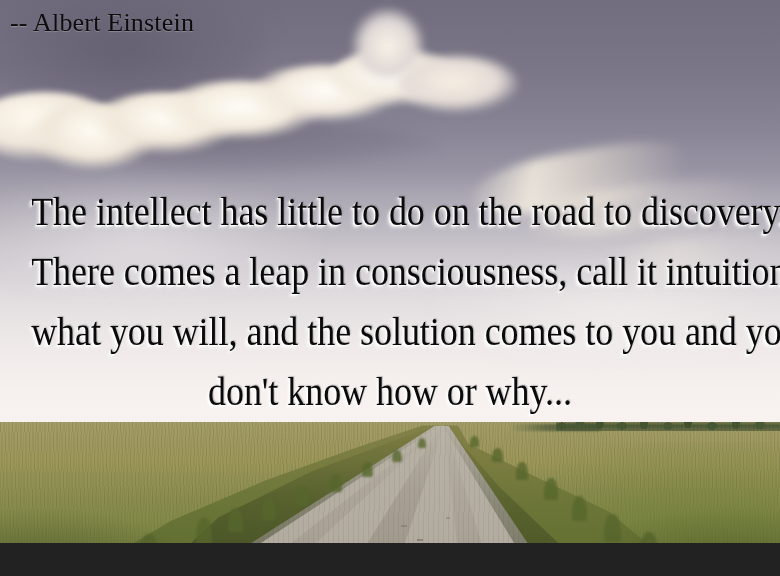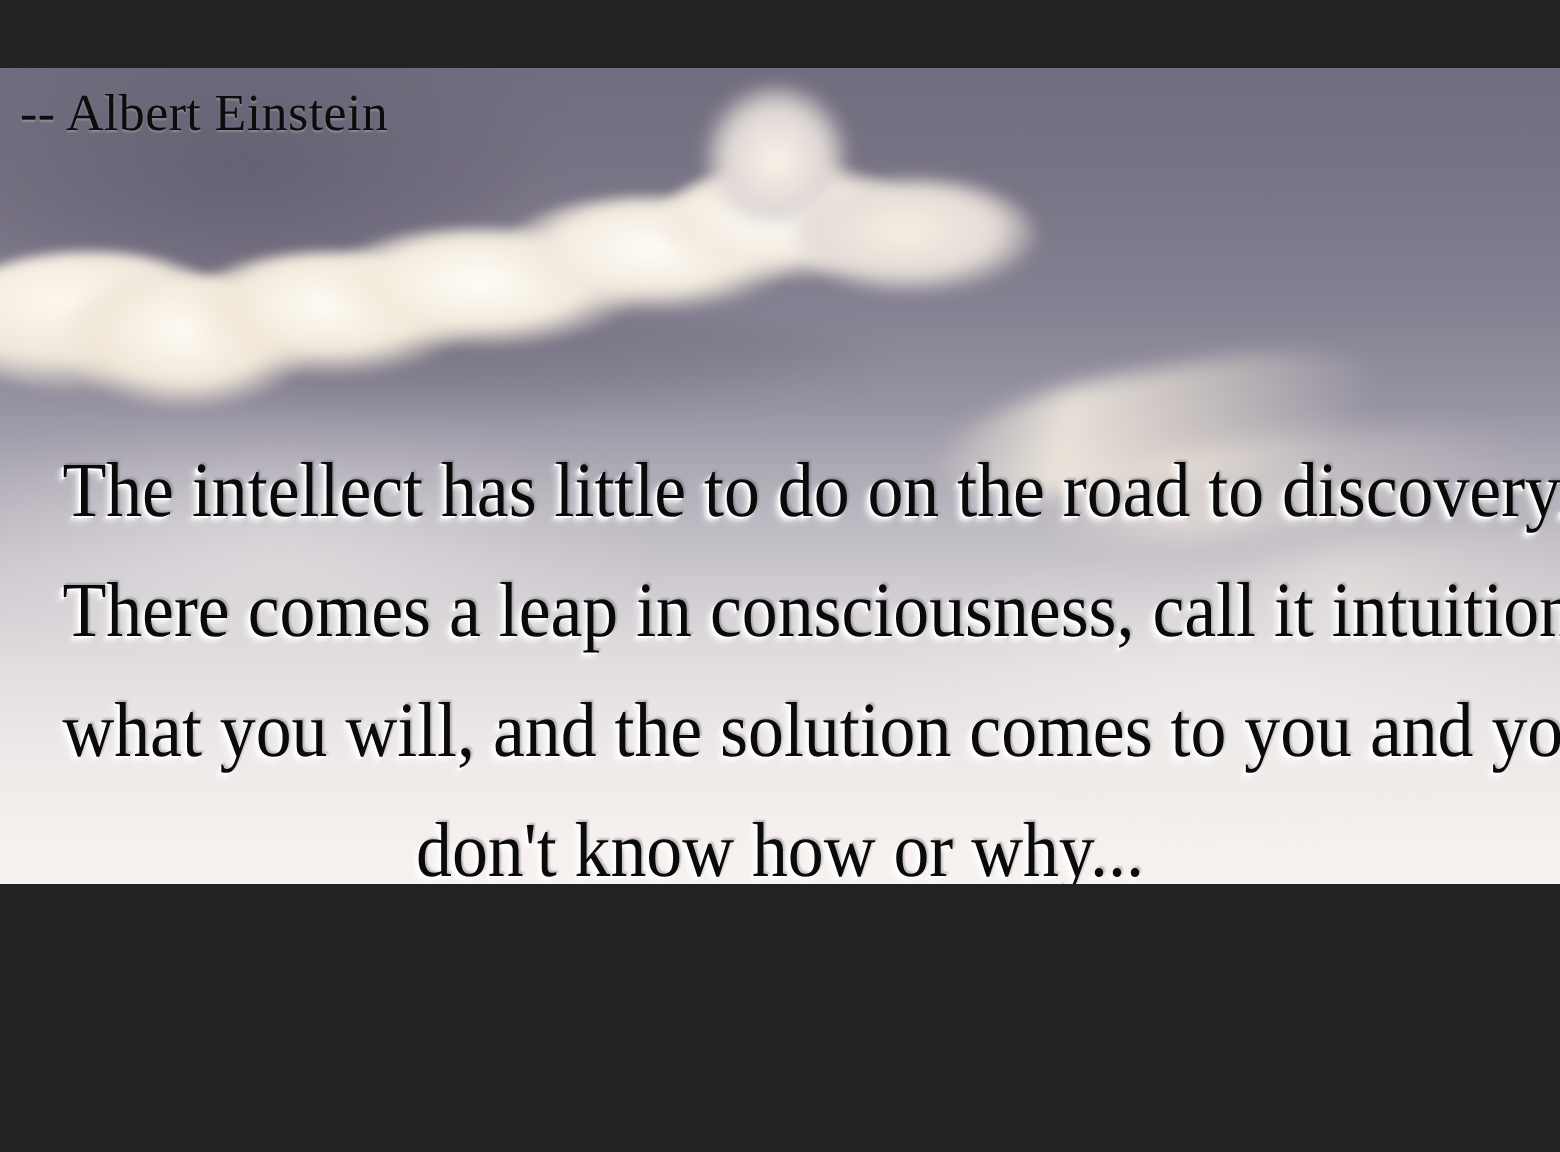--- a/index.html
+++ b/index.html
@@ -4,26 +4,25 @@
 <title>Einstein Quote Image</title>
 <style>
   html, body {
     margin: 0;
     padding: 0;
     background: #222;
   }
   #stage {
     position: relative;
     width: 780px;
-    height: 408px;
+    height: 543px;
     overflow: hidden;
     font-family: "Liberation Serif", "DejaVu Serif", serif;
     background: #be185d;
     user-select: none;
-    margin-top: 34px;
   }
 
   
   .sky {
     position: absolute;
     left: 0; top: 0;
     width: 780px; height: 430px;
     background:
       linear-gradient(to bottom,
         #8b8698 0px,

